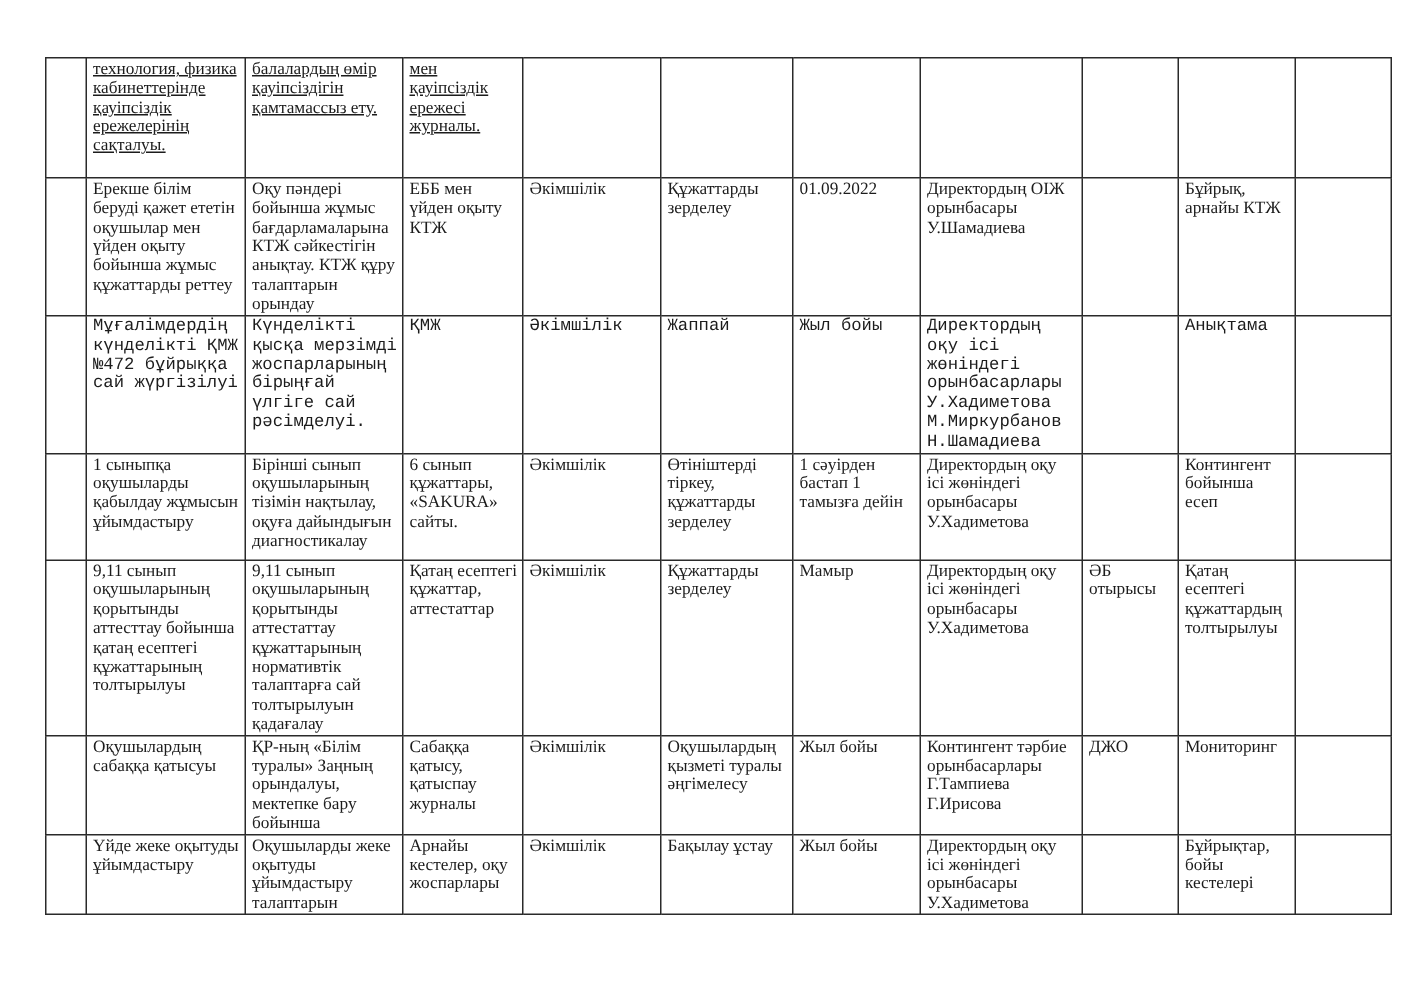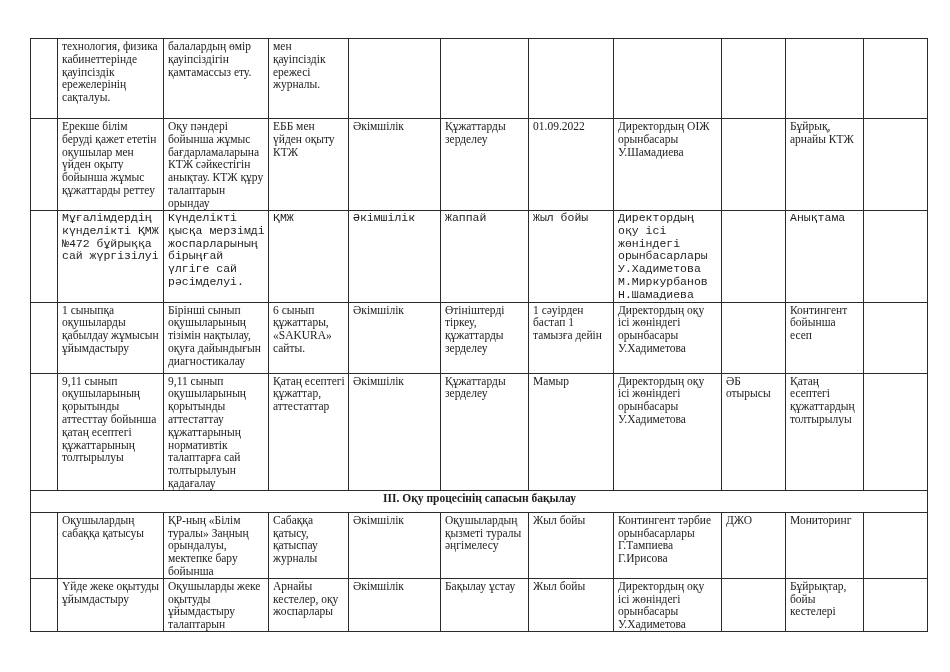--- a/index.html
+++ b/index.html
@@ -10,21 +10,21 @@
   }
   table.plan{
     position:absolute;left:30px;top:38px;width:897px;
     border-collapse:collapse;table-layout:fixed;
   }
   table.plan td{
     border:1px solid #2a2a2a;vertical-align:top;
     padding:1px 3px 0 4px;font-size:11.5px;line-height:12.8px;
     overflow:hidden;word-wrap:break-word;
   }
-  tr.r0{height:80px;} tr.r1{height:92px;} tr.r2{height:90px;font-family:Liberation Mono, monospace;}
+  tr.r0{height:80px;text-decoration:underline;} tr.r1{height:92px;} tr.r2{height:90px;font-family:Liberation Mono, monospace;}
   tr.r3{height:71px;} tr.r4{height:108px;padding-left:26px;} tr.rs{height:22px;}
   tr.r5{height:65px;} tr.r6{height:48px;}
   td.section{
     text-align:center;font-weight:bold;font-size:12px;
     vertical-align:middle;padding:0 2px;line-height:14px;
   }
 </style>
 </head>
 <body>
 
@@ -101,23 +101,20 @@
       <td>9,11 сынып оқушыларының қорытынды аттестаттау құжаттарының нормативтік талаптарға сай толтырылуын қадағалау</td>
       <td>Қатаң есептегі құжаттар, аттестаттар</td>
       <td>Әкімшілік</td>
       <td>Құжаттарды зерделеу</td>
       <td>Мамыр</td>
       <td>Директордың оқу ісі жөніндегі орынбасары У.Хадиметова</td>
       <td>ӘБ отырысы</td>
       <td>Қатаң есептегі құжаттардың толтырылуы</td>
       <td></td>
     </tr>
-    <tr class="rs">
-      <td class="section" colspan="11">III. Оқу процесінің сапасын бақылау</td>
-    </tr>
     <tr class="r5">
       <td></td>
       <td>Оқушылардың сабаққа қатысуы</td>
       <td>ҚР-ның «Білім туралы» Заңның орындалуы, мектепке бару бойынша</td>
       <td>Сабаққа қатысу, қатыспау журналы</td>
       <td>Әкімшілік</td>
       <td>Оқушылардың қызметі туралы әңгімелесу</td>
       <td>Жыл бойы</td>
       <td>Контингент тәрбие орынбасарлары Г.Тампиева Г.Ирисова</td>
       <td>ДЖО</td>

